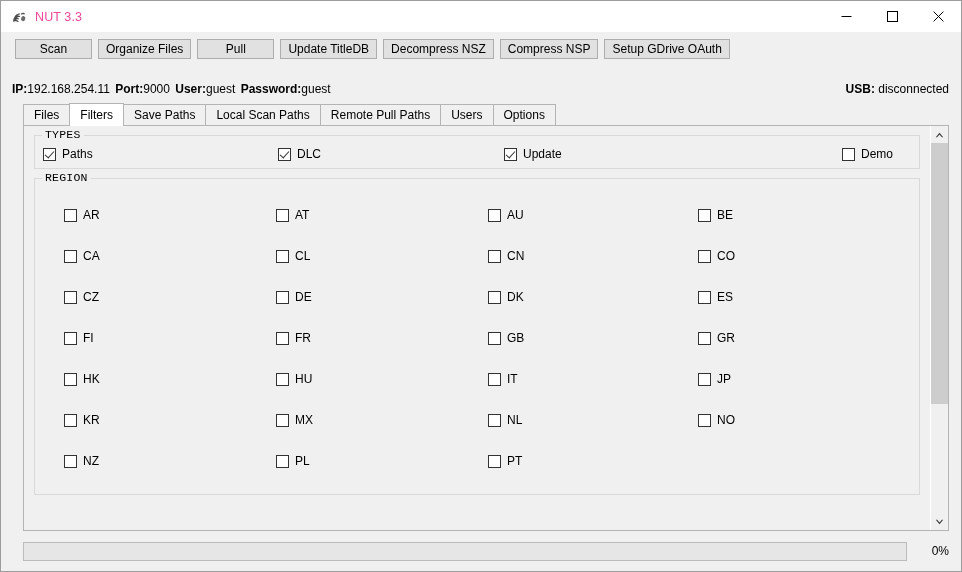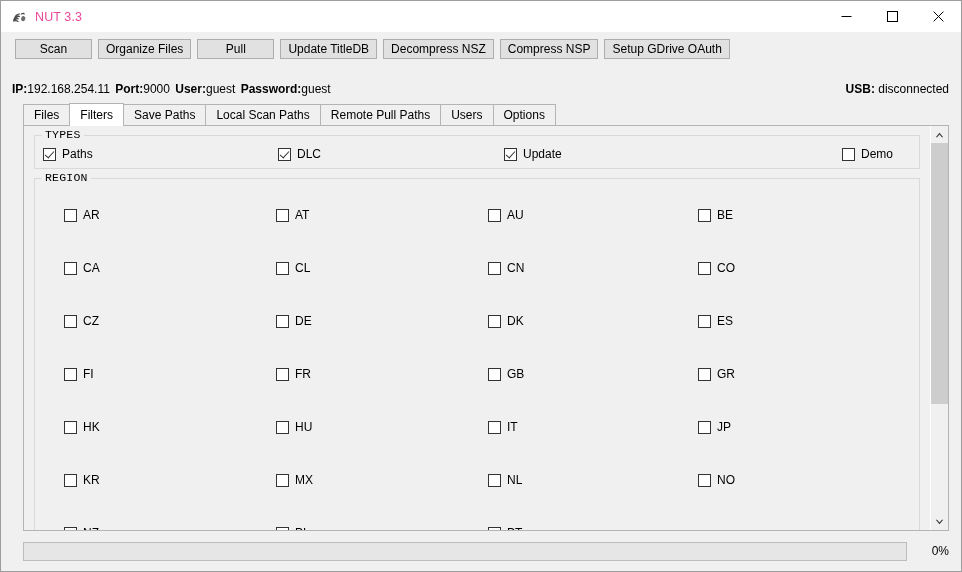--- a/index.html
+++ b/index.html
@@ -199,21 +199,21 @@
   .types-row .cb-cell.c0 { padding-left: 8px; }
   .types-row .cb-cell.c1 { padding-left: 22px; }
   .types-row .cb-cell.c2 { padding-left: 27px; }
   .types-row .cb-cell.c3 { justify-content: flex-end; padding-right: 26px; }
 
   
   .region-grid {
     display: grid;
     grid-template-columns: 212px 212px 210px 1fr;
     padding: 16px 0 0 29px;
-    row-gap: 12px;
+    row-gap: 0;
   }
   .region-grid .cb-cell { height: 41px; align-items: center; }
 
   
   .cb {
     width: 13px;
     height: 13px;
     border: 1px solid #333333;
     background: #ffffff;
     box-sizing: border-box;

